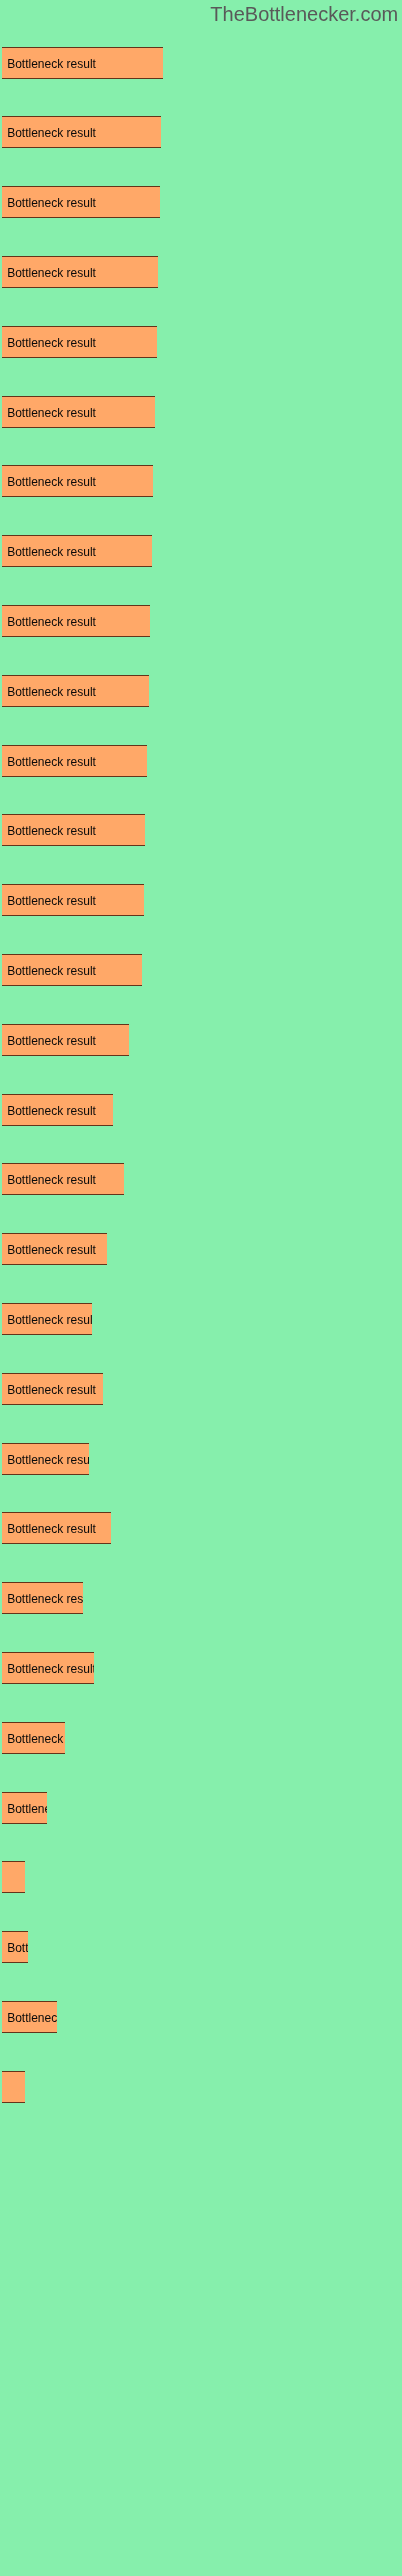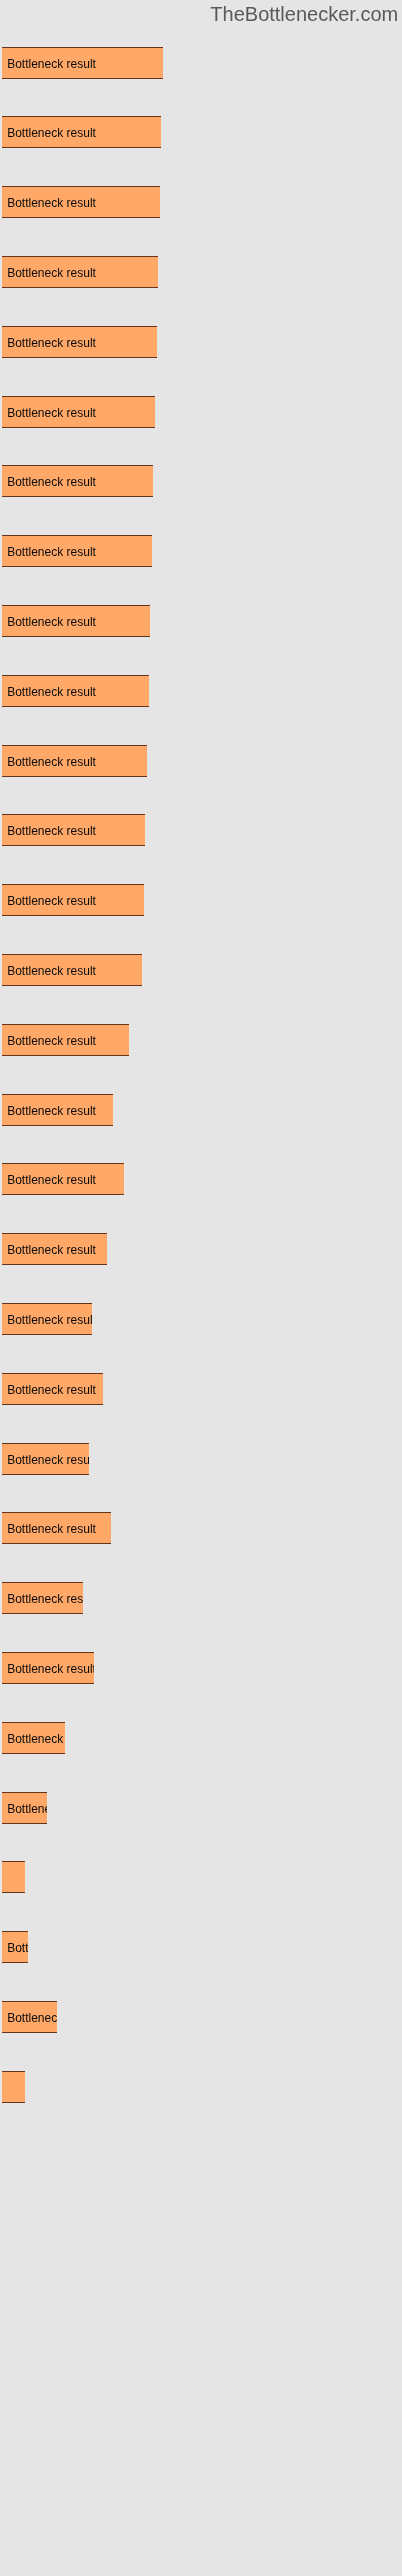--- a/index.html
+++ b/index.html
@@ -7,21 +7,21 @@
     padding: 0;
     background: #000000;
     width: 403px;
     height: 2576px;
     overflow: hidden;
   }
   #chart-root {
     position: relative;
     width: 403px;
     height: 2576px;
-    background: #e5e5e5;
+    background: #86efac;
     font-family: "Liberation Sans", sans-serif;
   }
   #watermark {
     position: absolute;
     right: 4.8px;
     top: 1.6px;
     color: #595959;
     font-family: "Liberation Sans", sans-serif;
     font-size: 20px;
     letter-spacing: 0px;

